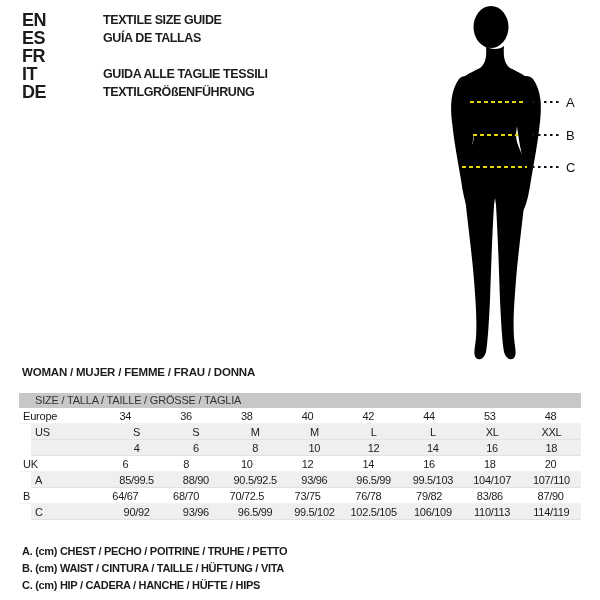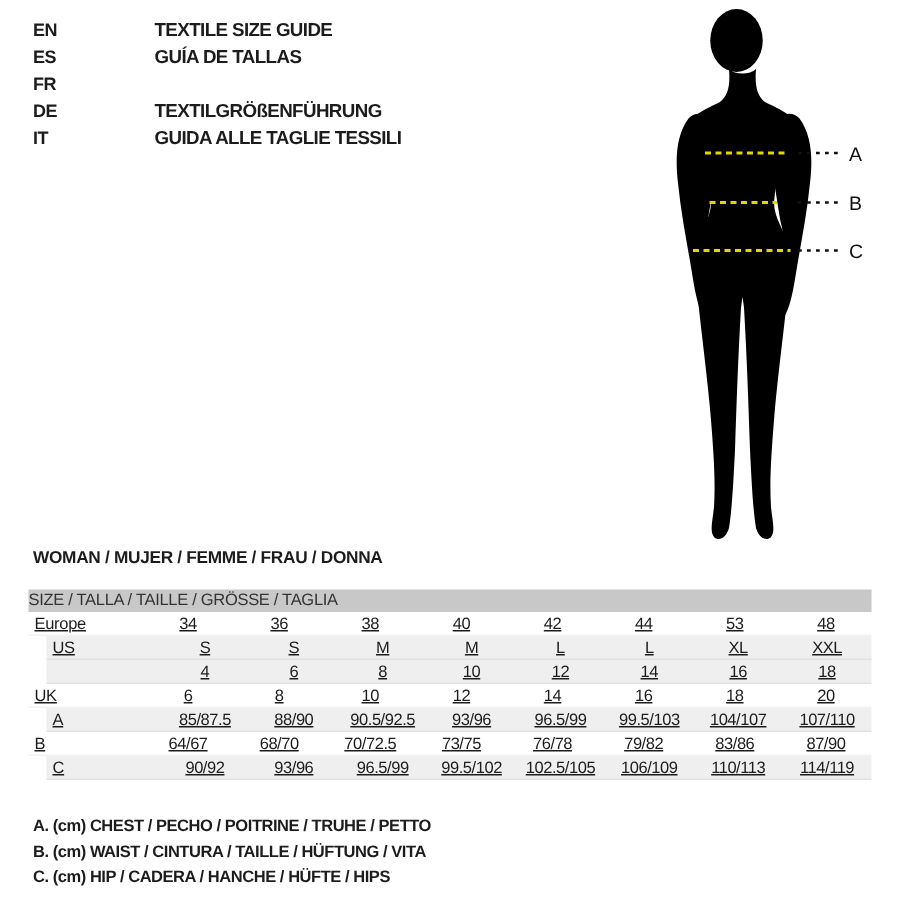--- a/index.html
+++ b/index.html
@@ -3,34 +3,34 @@
 <meta charset="utf-8">
 <style>
   html,body{margin:0;padding:0;background:#fff;}
   .canvas{
     position:relative;width:600px;height:600px;background:#fff;overflow:hidden;
     font-family:"Liberation Sans", sans-serif;color:#1c1c1c;
   }
   
   .lang-block{position:absolute;left:22px;top:11px;}
   .lang-row{display:flex;height:18px;line-height:18px;}
-  .lang-code{width:37px;font-weight:700;font-size:12px;letter-spacing:-0.4px;}
+  .lang-code{width:37px;font-weight:700;font-size:18px;letter-spacing:-0.4px;}
   .lang-label{font-weight:700;font-size:12.5px;letter-spacing:-0.4px;white-space:nowrap;margin-left:44px;}
   
   .figure{position:absolute;left:420px;top:0;width:180px;height:380px;}
   .measure-text{font-family:"Liberation Sans",sans-serif;font-size:13px;fill:#111;}
   
   .section-title{position:absolute;left:22px;top:366px;font-size:11.5px;font-weight:700;letter-spacing:-0.2px;}
   
   .size-table{position:absolute;left:19px;top:393px;width:562px;font-size:11px;}
   .thead{
     height:15px;line-height:15px;background:var(--header-bg,#c8c8c8);
-    padding-left:0;color:#333;letter-spacing:-0.2px;font-size:11px;
+    padding-left:16px;color:#333;letter-spacing:-0.2px;font-size:11px;
   }
-  .trow{display:flex;height:16px;border-bottom:1px solid rgba(0,0,0,0.05);box-sizing:border-box;text-decoration:underline;}
+  .trow{display:flex;height:16px;border-bottom:1px solid rgba(0,0,0,0.05);box-sizing:border-box;}
   .trow.shaded{background:var(--row-shade,#efefef);margin-left:12px;}
   .tlabel{width:76px;box-sizing:border-box;padding-left:4px;display:flex;align-items:center;letter-spacing:-0.2px;}
   .tcell{flex:1;display:flex;align-items:center;justify-content:center;letter-spacing:-0.3px;white-space:nowrap;}
   
   .legend{position:absolute;left:22px;top:543px;}
   .legend-line{height:17px;line-height:17px;font-size:11px;font-weight:700;letter-spacing:-0.3px;white-space:nowrap;}
 </style>
 </head>
 <body>
 
@@ -42,26 +42,26 @@
         <div class="lang-label">TEXTILE SIZE GUIDE</div>
       </div>
       <div class="lang-row">
         <div class="lang-code" style="display: inline-block;">ES</div>
         <div class="lang-label">GUÍA DE TALLAS</div>
       </div>
       <div class="lang-row">
         <div class="lang-code" style="display: inline-block;">FR</div>
       </div>
       <div class="lang-row">
+        <div class="lang-code" style="display: inline-block;">IT</div>
+        <div class="lang-label">GUIDA ALLE TAGLIE TESSILI</div>
+      </div>
+      <div class="lang-row">
         <div class="lang-code" style="display: inline-block;">DE</div>
         <div class="lang-label">TEXTILGRÖßENFÜHRUNG</div>
-      </div>
-      <div class="lang-row">
-        <div class="lang-code" style="display: inline-block;">IT</div>
-        <div class="lang-label">GUIDA ALLE TAGLIE TESSILI</div>
       </div>
     </div>
 
   <svg class="figure" viewBox="0 0 180 380">
 
     <ellipse cx="71" cy="27" rx="17.5" ry="21" fill="#000"></ellipse>
     <path fill="#000" d="
       M 66,46
       C 67,58 65,64 60,68
       C 50,73 40,77 37,86
@@ -173,21 +173,21 @@
           <div class="tcell">8</div>
           <div class="tcell">10</div>
           <div class="tcell">12</div>
           <div class="tcell">14</div>
           <div class="tcell">16</div>
           <div class="tcell">18</div>
           <div class="tcell">20</div>
         </div>
         <div class="trow shaded">
           <div class="tlabel">A</div>
-          <div class="tcell">85/87.5</div>
+          <div class="tcell">85/99.5</div>
           <div class="tcell">88/90</div>
           <div class="tcell">90.5/92.5</div>
           <div class="tcell">93/96</div>
           <div class="tcell">96.5/99</div>
           <div class="tcell">99.5/103</div>
           <div class="tcell">104/107</div>
           <div class="tcell">107/110</div>
         </div>
         <div class="trow">
           <div class="tlabel">B</div>

